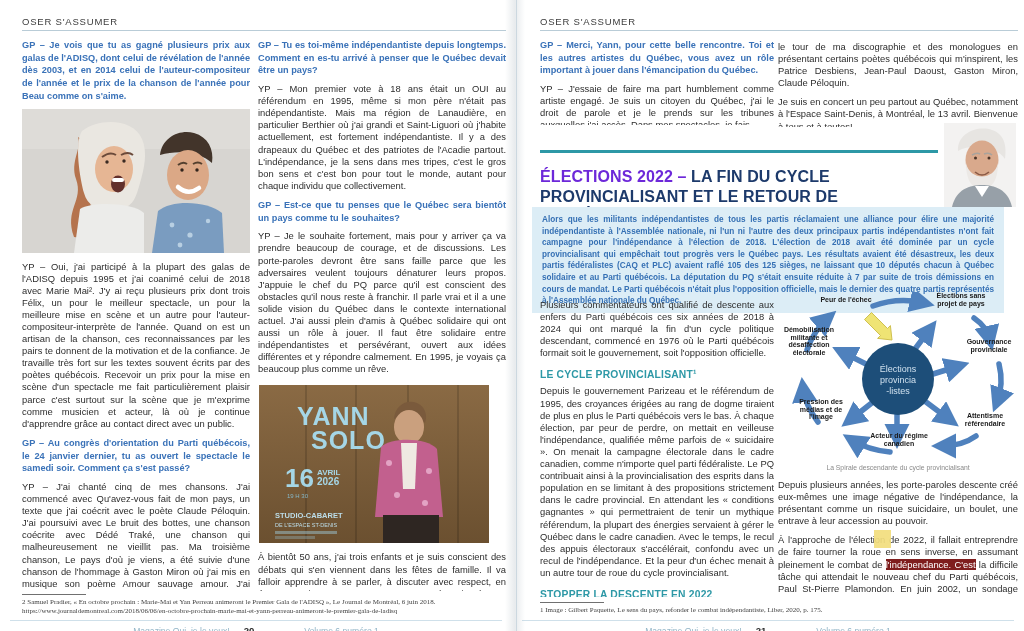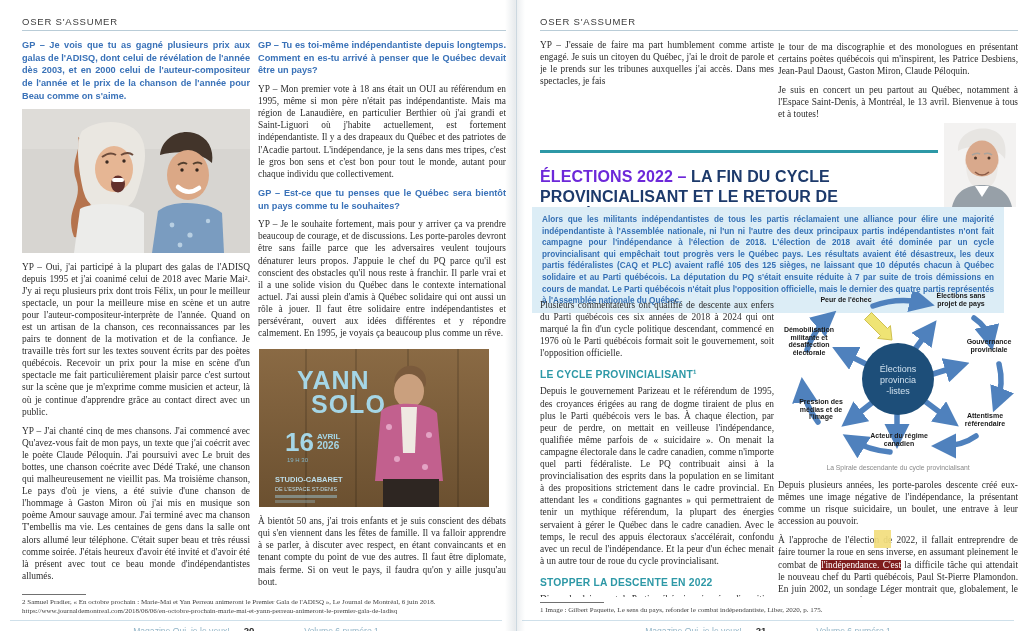--- a/index.html
+++ b/index.html
@@ -10,21 +10,21 @@
   .page{position:absolute;top:9px;width:512px;height:631px;background:#fff;overflow:hidden;}
   #page20{left:0;} #page21{left:512px;}
   .gutter-shade{position:absolute;left:505px;top:0;width:20px;height:631px;
     background:linear-gradient(90deg,rgba(110,130,145,0) 0%,rgba(110,130,145,.16) 50%,rgba(110,130,145,0) 100%);}
   .gutter-line{position:absolute;left:516px;top:0;width:1px;height:631px;background:#ccd8e0;}
 
   .pg-header{position:absolute;top:7px;font-size:9.5px;letter-spacing:.8px;color:#3c3c3c;}
   .pg-rule{position:absolute;top:21px;height:1px;background:#b9ccd7;}
 
   .col{position:absolute;}
-  .body-p{font-family:Liberation Serif, serif;font-size:9.4px;line-height:12.1px;
+  .body-p{font-family:Liberation Sans, sans-serif;font-size:9.4px;line-height:12.1px;
     color:#2d2d2d;text-align:justify;margin:0 0 7px 0;}
   .q{color:#3a72b8;font-weight:bold;font-size:9.2px;line-height:12.7px;text-align:justify;margin:0 0 6px 0;}
 
   .photo-frame{margin:2px 0 8px 0;line-height:0;}
   .poster-frame{margin:10px 0 8px 1px;line-height:0;}
 
   .fn-rule{position:absolute;width:64px;height:1px;background:#707070;}
   .footnote{position:absolute;font-family:"Liberation Serif",serif;font-size:7px;line-height:9.2px;color:#3f3f3f;text-align:left;}
 
   .footer-rule{position:absolute;top:611px;left:10px;width:492px;height:1px;background:#cfe0ea;}
@@ -60,21 +60,21 @@
   .hl-yellow{position:absolute;left:362px;top:521px;width:17px;height:18px;background:#f2dd7d;opacity:.92;}
 </style>
 </head>
 <body>
 
 <div class="page" id="page20">
   <div class="pg-header" style="left:22px;">OSER S'ASSUMER</div>
   <div class="pg-rule" style="left:22px;width:484px;"></div>
 
   <div class="col" style="left:22px;top:30px;width:228px;height:552px;overflow:hidden;">
-    <p class="q">GP – Je vois que tu as gagné plusieurs prix aux galas de l'ADISQ, dont celui de révélation de l'année dès 2003, et en 2000 celui de l'auteur-compositeur de l'année et le prix de la chanson de l'année pour Beau comme on s'aime.</p>
+    <p class="q">GP – Je vois que tu as gagné plusieurs prix aux galas de l'ADISQ, dont celui de révélation de l'année dès 2003, et en 2014 celui de l'auteur-compositeur de l'année et le prix de la chanson de l'année pour Beau comme on s'aime.</p>
     <div class="photo-frame">
       <svg width="228" height="144" viewBox="0 0 228 144">
         <rect width="228" height="144" fill="#d7d5d1"></rect>
         <rect width="228" height="40" fill="#dedcd8"></rect>
         <path d="M52,128 C42,100 62,92 54,70 C48,52 60,40 56,28 C70,36 66,52 72,66 C78,82 64,92 70,106 C74,116 70,124 66,130 Z" fill="#b5734d"></path>
         <path d="M60,22 C78,8 112,10 120,30 C126,44 122,60 118,74 C114,88 112,96 100,100 C84,104 66,100 62,84 C58,70 52,34 60,22 Z" fill="#eae7e1"></path>
         <ellipse cx="92" cy="60" rx="19" ry="23" fill="#e6b694"></ellipse>
         <path d="M80,48 q8,-6 14,-2" stroke="#6b4a3a" stroke-width="2" fill="none"></path>
         <path d="M99,46 q7,-4 12,0" stroke="#6b4a3a" stroke-width="2" fill="none"></path>
         <circle cx="85" cy="53" r="1.7" fill="#3a2a22"></circle>
@@ -90,20 +90,21 @@
           <circle cx="175" cy="61" r="1.7" fill="#32241c"></circle>
         <path d="M156,78 q10,9 21,1" stroke="#ffffff" stroke-width="4.5" fill="none" stroke-linecap="round"></path>
         <path d="M136,102 C150,90 186,92 200,104 L202,144 L130,144 Z" fill="#7a9cc0"></path>
         <circle cx="150" cy="116" r="2.4" fill="#b8cfe2"></circle>
           <circle cx="168" cy="126" r="2.6" fill="#b8cfe2"></circle>
         <circle cx="186" cy="112" r="2.2" fill="#b8cfe2"></circle>
           <circle cx="158" cy="136" r="2.4" fill="#b8cfe2"></circle>
       </svg>
     </div>
     <p class="body-p">YP – Oui, j'ai participé à la plupart des galas de l'ADISQ depuis 1995 et j'ai coanimé celui de 2018 avec Marie Mai². J'y ai reçu plusieurs prix dont trois Félix, un pour le meilleur spectacle, un pour la meilleure mise en scène et un autre pour l'auteur-compositeur-interprète de l'année. Quand on est un artisan de la chanson, ces reconnaissances par les pairs te donnent de la motivation et de la confiance. Je travaille très fort sur les textes souvent écrits par des poètes québécois. Recevoir un prix pour la mise en scène d'un spectacle me fait particulièrement plaisir parce c'est surtout sur la scène que je m'exprime comme musicien et acteur, là où je continue d'apprendre grâce au contact direct avec un public.</p>
+    <p class="q">GP – Au congrès d'orientation du Parti québécois, le 24 janvier dernier, tu as ouvert le spectacle le samedi soir. Comment ça s'est passé?</p>
     <p class="body-p">YP – J'ai chanté cinq de mes chansons. J'ai commencé avec Qu'avez-vous fait de mon pays, un texte que j'ai coécrit avec le poète Claude Péloquin. J'ai poursuivi avec Le bruit des bottes, une chanson coécrite avec Dédé Traké, une chanson qui malheureusement ne vieillit pas. Ma troisième chanson, Le pays d'où je viens, a été suivie d'une chanson de l'hommage à Gaston Miron où j'ai mis en musique son poème Amour sauvage amour. J'ai terminé avec ma chanson T'embellis ma vie. Les centaines de gens dans la salle ont alors allumé leur téléphone. C'était super beau et très réussi comme soirée. J'étais heureux d'avoir été invité et d'avoir été là présent avec tout ce beau monde d'indépendantistes allumés.</p>
   </div>
 
   <div class="col" style="left:258px;top:30px;width:248px;height:552px;overflow:hidden;">
     <p class="q">GP – Tu es toi-même indépendantiste depuis longtemps. Comment en es-tu arrivé à penser que le Québec devait être un pays?</p>
     <p class="body-p">YP – Mon premier vote à 18 ans était un OUI au référendum en 1995, même si mon père n'était pas indépendantiste. Mais ma région de Lanaudière, en particulier Berthier où j'ai grandi et Saint-Liguori où j'habite actuellement, est fortement indépendantiste. Il y a des drapeaux du Québec et des patriotes de l'Acadie partout. L'indépendance, je la sens dans mes tripes, c'est le gros bon sens et c'est bon pour tout le monde, autant pour chaque individu que collectivement.</p>
     <p class="q">GP – Est-ce que tu penses que le Québec sera bientôt un pays comme tu le souhaites?</p>
     <p class="body-p">YP – Je le souhaite fortement, mais pour y arriver ça va prendre beaucoup de courage, et de discussions. Les porte-paroles devront être sans faille parce que les adversaires veulent toujours dénaturer leurs propos. J'appuie le chef du PQ parce qu'il est conscient des obstacles qu'il nous reste à franchir. Il parle vrai et il a une solide vision du Québec dans le contexte international actuel. J'ai aussi plein d'amis à Québec solidaire qui ont aussi un rôle à jouer. Il faut être solidaire entre indépendantistes et persévérant, ouvert aux idées différentes et y répondre calmement. En 1995, je voyais ça beaucoup plus comme un rêve.</p>
     <div class="poster-frame">
       <svg width="230" height="158" viewBox="0 0 230 158">
@@ -151,20 +152,21 @@
     <span class="footer-num">20</span>
     <span class="footer-vol">Volume 6 numéro 1</span>
   </div>
 </div>
 
 <div class="page" id="page21">
   <div class="pg-header" style="left:28px;">OSER S'ASSUMER</div>
   <div class="pg-rule" style="left:28px;width:478px;"></div>
 
   <div class="col" style="left:28px;top:30px;width:234px;height:86px;overflow:hidden;">
+    <p class="q">GP – Merci, Yann, pour cette belle rencontre. Toi et les autres artistes du Québec, vous avez un rôle important à jouer dans l'émancipation du Québec.</p>
     <p class="body-p">YP – J'essaie de faire ma part humblement comme artiste engagé. Je suis un citoyen du Québec, j'ai le droit de parole et je le prends sur les tribunes auxquelles j'ai accès. Dans mes spectacles, je fais</p>
   </div>
   <div class="col" style="left:266px;top:32px;width:240px;height:86px;overflow:hidden;">
     <p class="body-p">le tour de ma discographie et des monologues en présentant certains poètes québécois qui m'inspirent, les Patrice Desbiens, Jean-Paul Daoust, Gaston Miron, Claude Péloquin.</p>
     <p class="body-p">Je suis en concert un peu partout au Québec, notamment à l'Espace Saint-Denis, à Montréal, le 13 avril. Bienvenue à tous et à toutes!</p>
   </div>
 
   <div class="kicker-rule"></div>
   <div class="feature-title">
     <span class="accent">ÉLECTIONS 2022 – </span><span class="rest">LA FIN DU CYCLE PROVINCIALISANT ET LE RETOUR DE L'INDÉPENDANCE COMME ENJEU</span>

